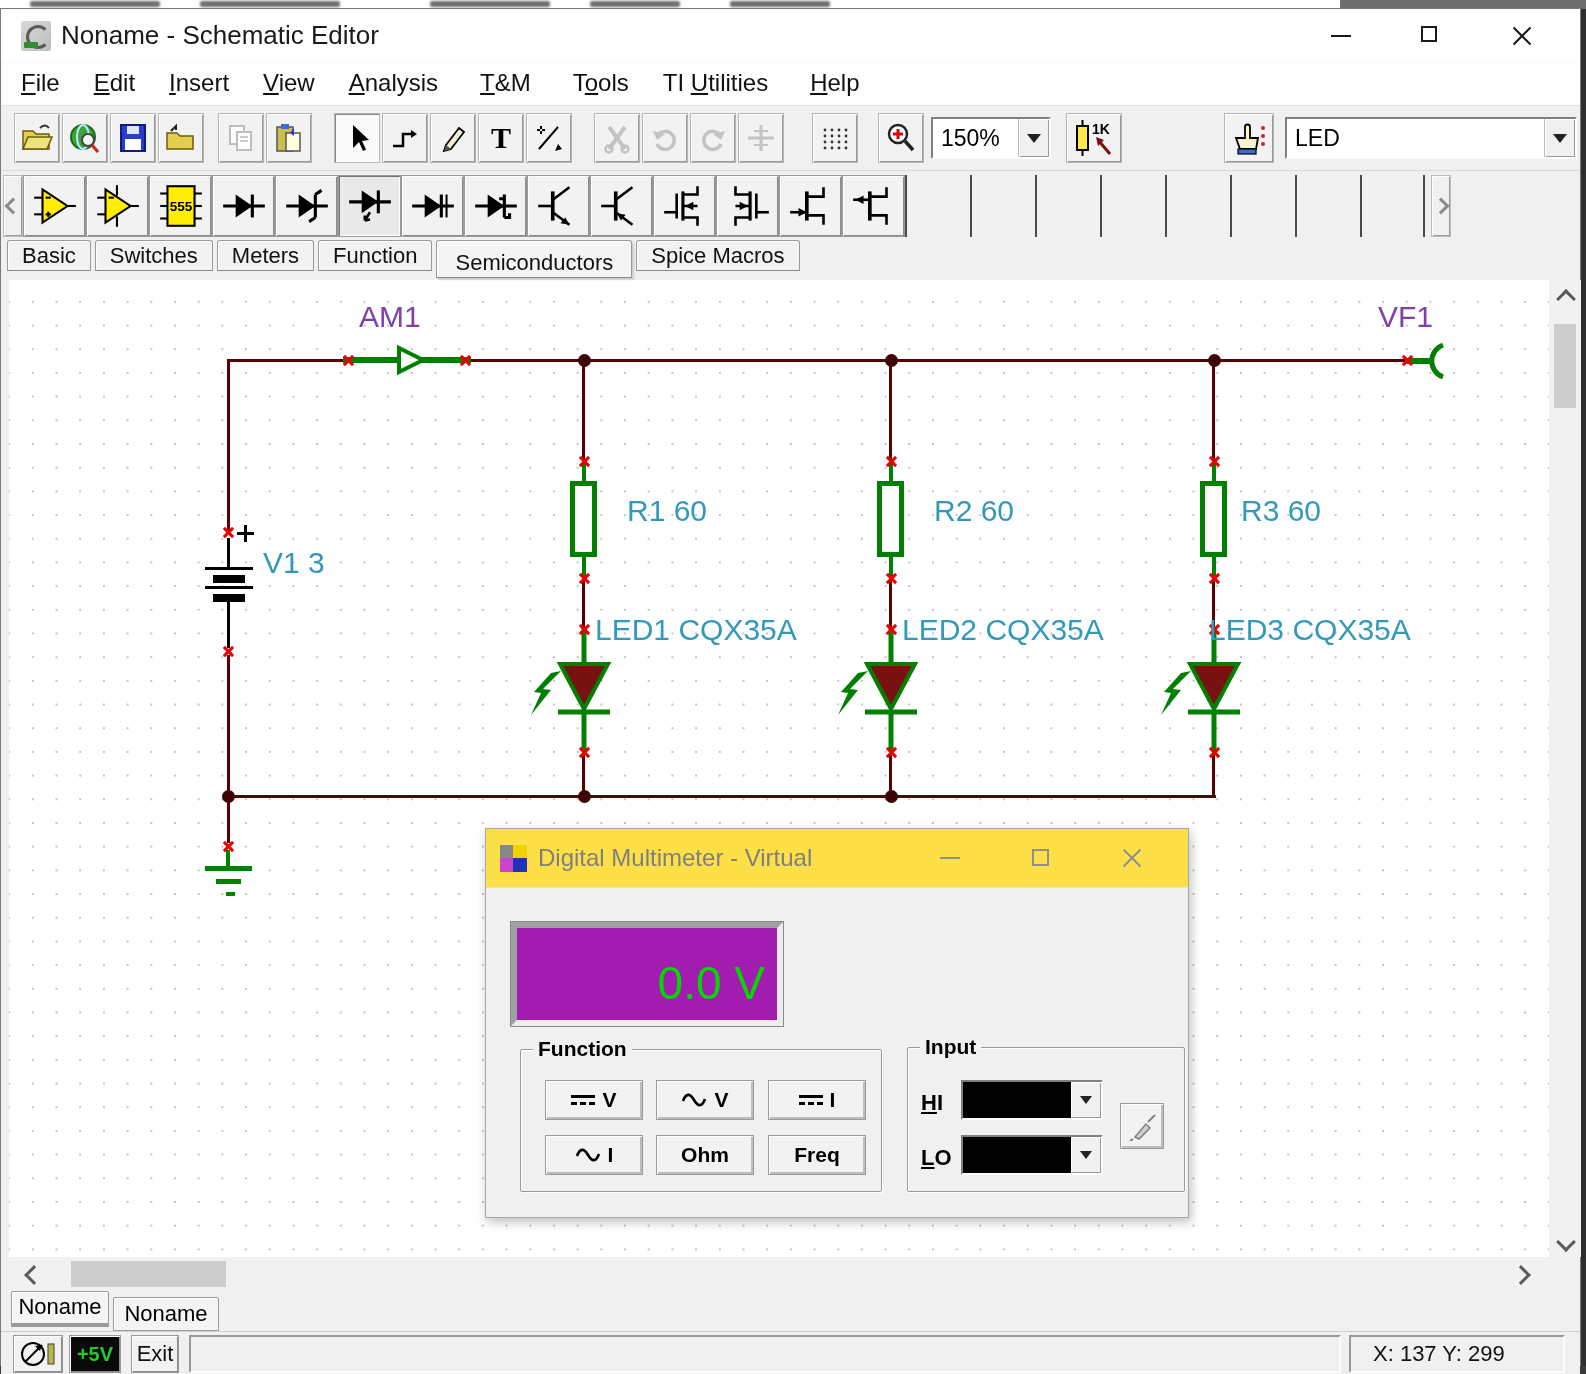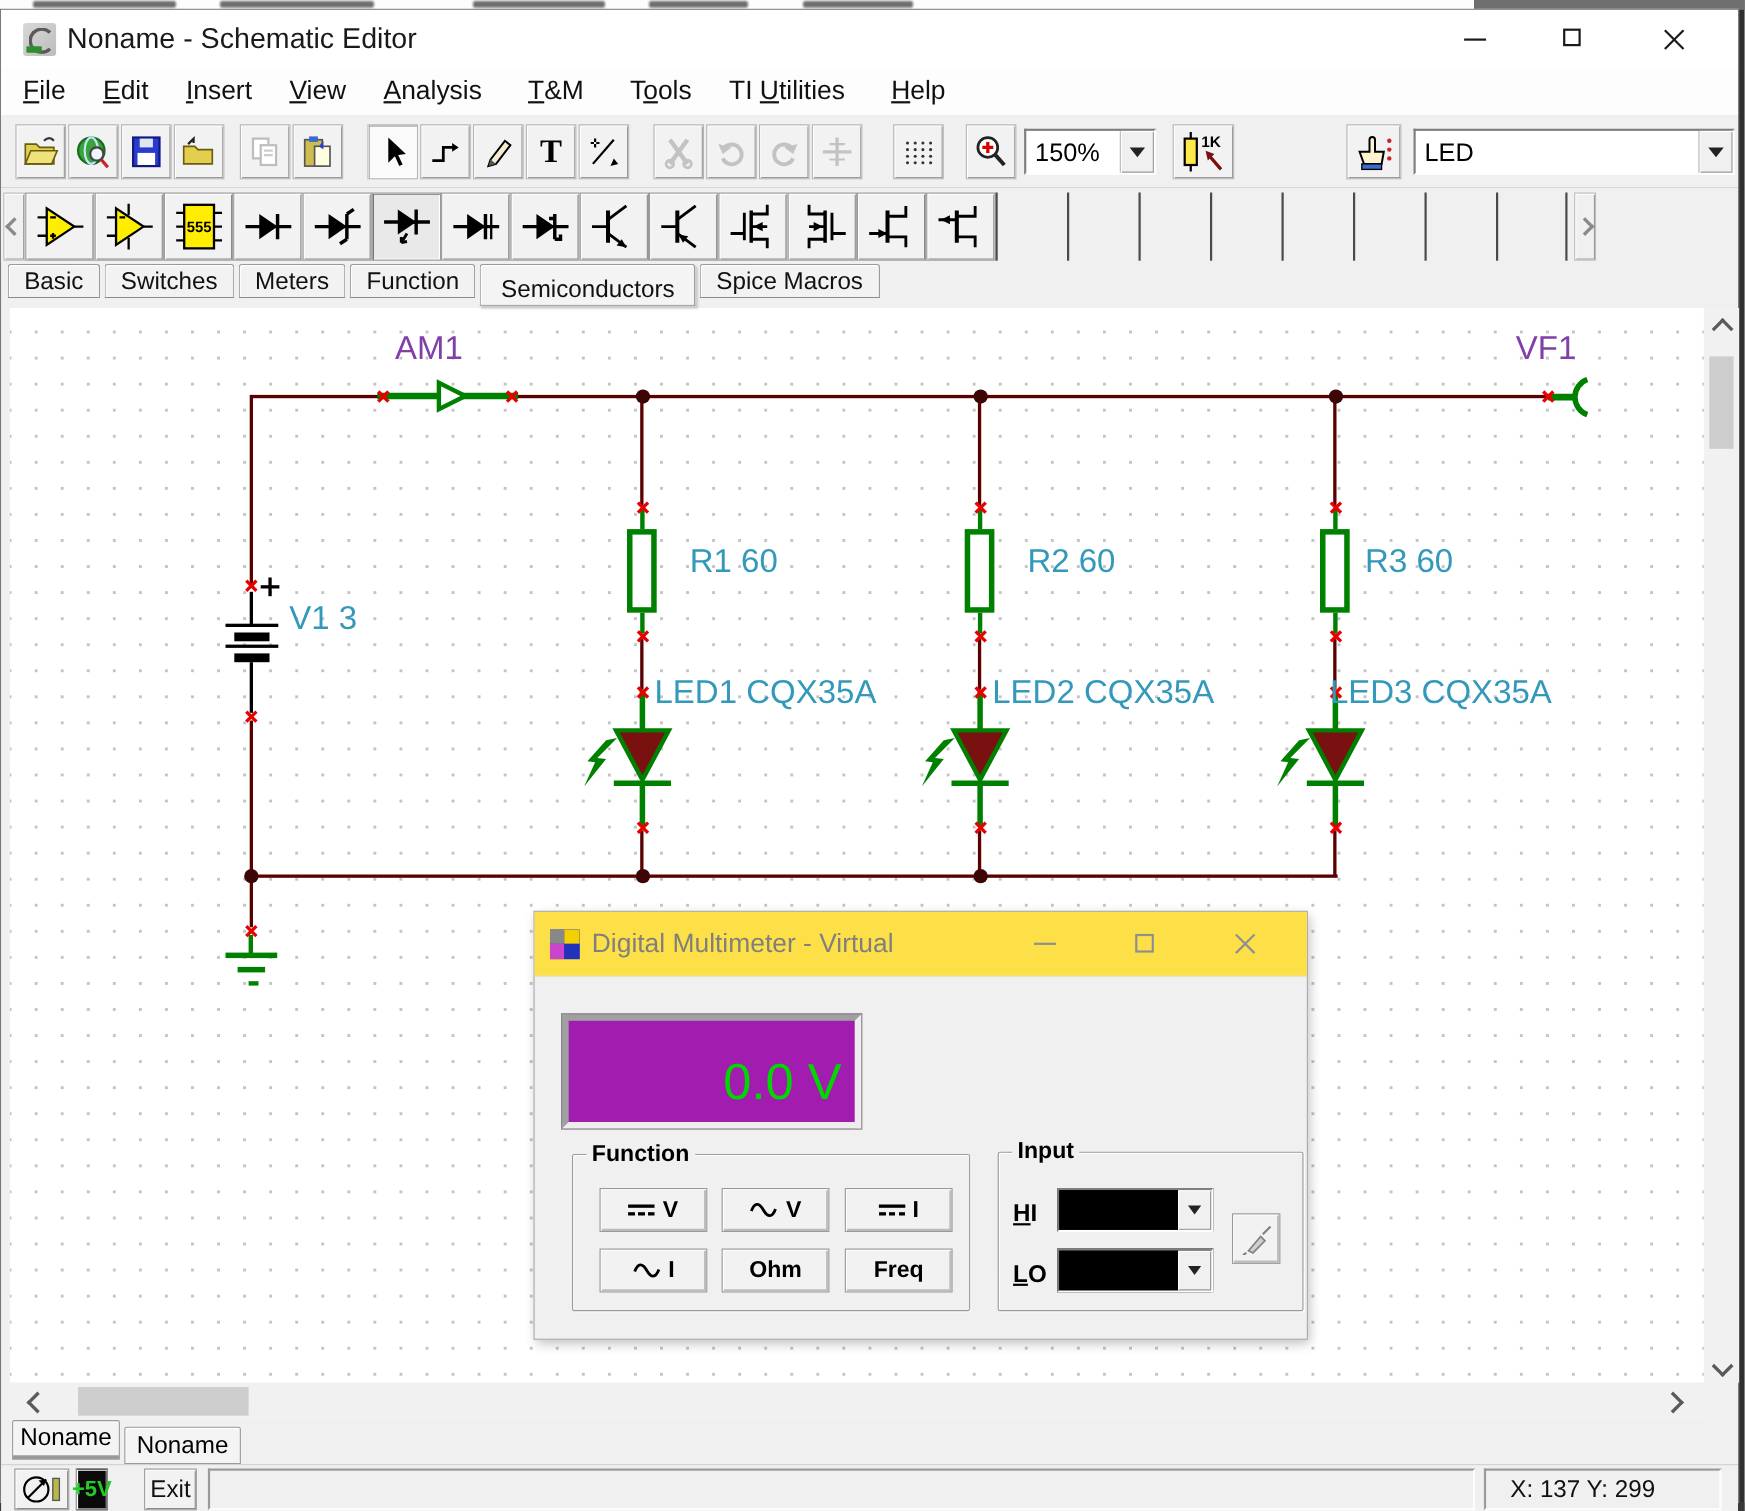--- a/index.html
+++ b/index.html
@@ -700,19 +700,19 @@
 
   <div id="statusbar">
     <div class="sbtn" style="left:12px;width:50px">
       <svg width="40" height="34" viewBox="0 0 40 34">
         <circle cx="15" cy="17" r="11" fill="none" stroke="#000" stroke-width="2"></circle>
         <line x1="7" y1="25" x2="24" y2="8" stroke="#000" stroke-width="2"></line>
         <path d="M24,8 l-7,1 l5,5 z" fill="#000"></path>
         <rect x="30" y="7" width="6" height="20" fill="#b8b84a" stroke="#555" stroke-width="1.2"></rect>
       </svg>
     </div>
-    <div class="sbtn" id="v5-box" style="left:68px;width:29px">+5V</div>
+    <div class="sbtn" id="v5-box" style="left:68px;width:52px">+5V</div>
     <div class="sbtn" style="left:130px;width:48px">Exit</div>
     <div class="spanel" style="left:188px;width:1152px"></div>
     <div class="spanel" style="left:1348px;width:216px;padding-left:22px">X: 137 Y: 299</div>
   </div>
 
 </div>
 
 </body></html>

